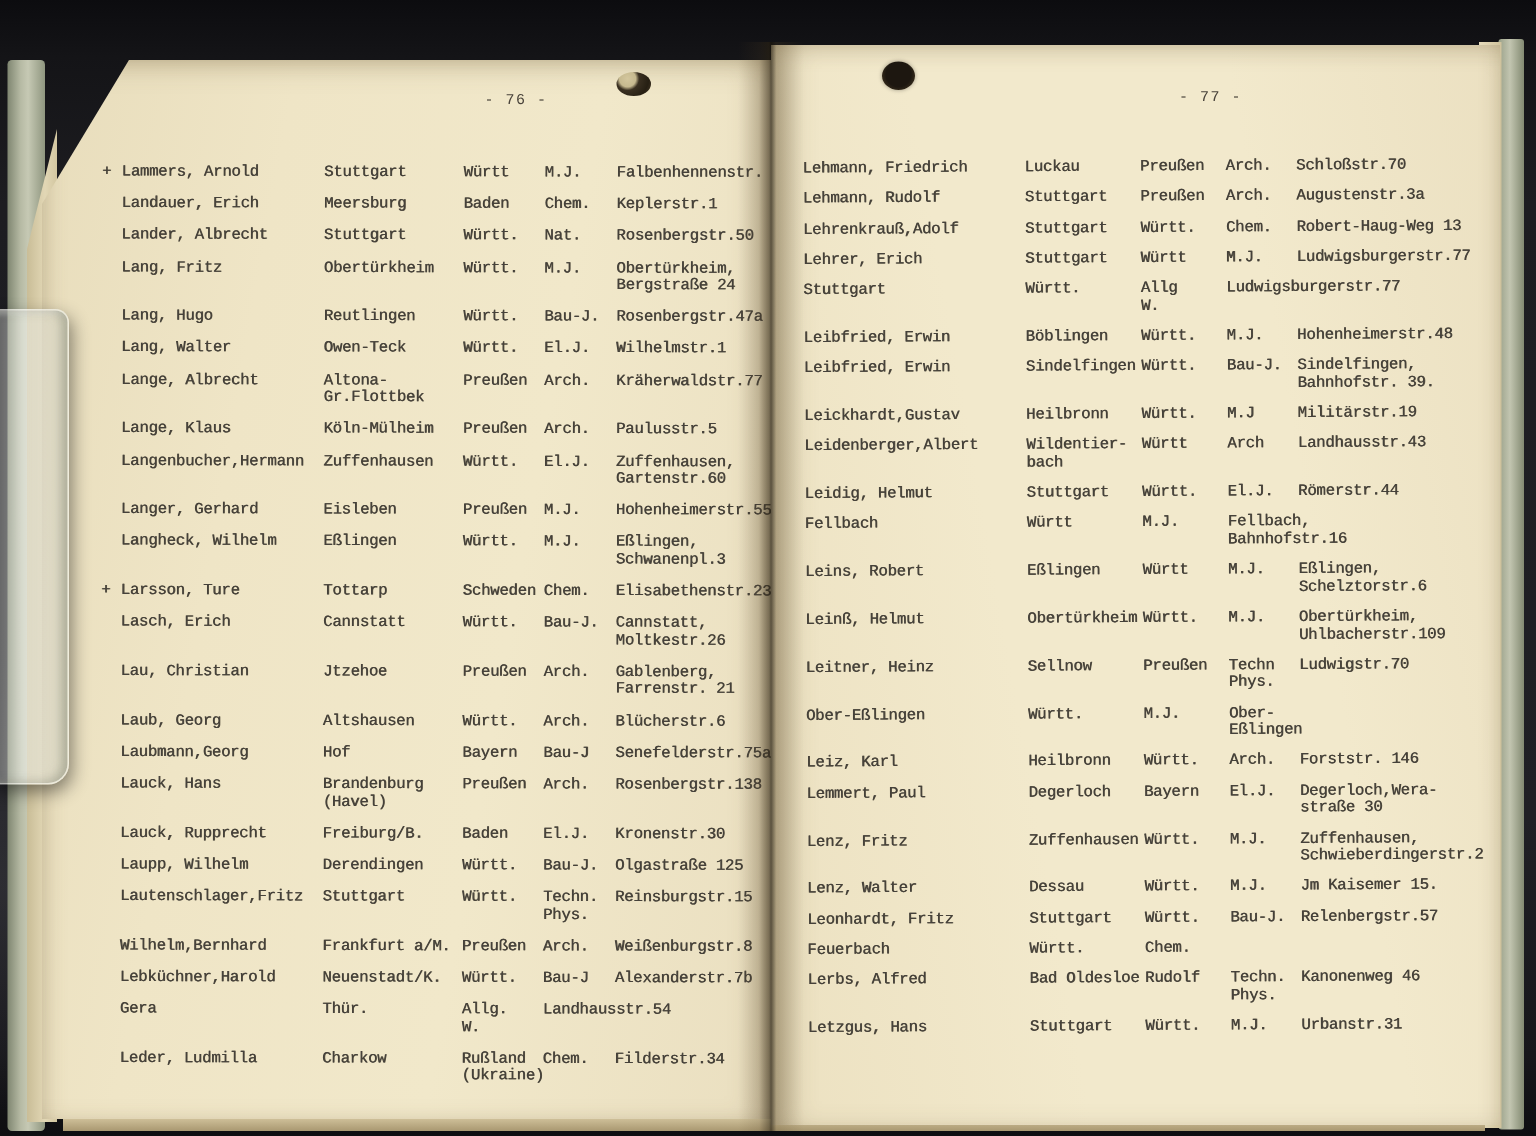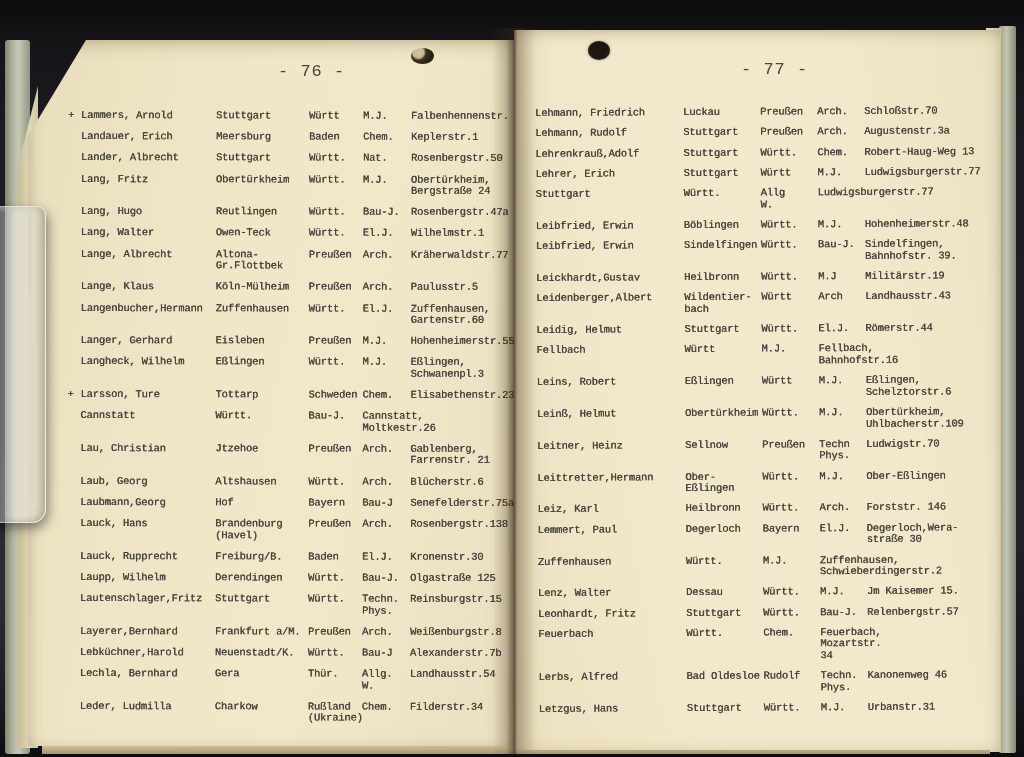--- a/index.html
+++ b/index.html
@@ -29,21 +29,21 @@
     background:linear-gradient(180deg,#dbcda6 0%,#a99871 100%);z-index:2;}
   
   .page{position:absolute;overflow:hidden;z-index:3;color:#45413a;}
   .page-left{left:28px;top:40px;width:486px;height:706px;
     background:linear-gradient(100deg,#e8ddbc 0%,#efe5c6 28%,#f1e8ca 62%,#eadfc0 100%);
     clip-path:polygon(0 96px,58px 0,100% 0,100% 100%,0 100%);
     box-shadow:inset -16px 0 20px -9px rgba(96,76,42,0.38), inset 0 14px 18px -10px rgba(110,90,50,0.25), inset 10px 0 14px -8px rgba(120,100,60,0.28);}
   .page-right{left:514px;top:30px;width:486px;height:720px;
     background:linear-gradient(80deg,#ece1c1 0%,#f2e9cc 35%,#f2e9cc 70%,#ebe0c1 100%);
     box-shadow:inset 18px 0 22px -10px rgba(96,76,42,0.42), inset 0 12px 16px -10px rgba(110,90,50,0.22), inset -10px 0 12px -8px rgba(120,100,60,0.25);}
-  .page-number{position:absolute;font-size:17px;letter-spacing:1px;color:#4a443b;}
+  .page-number{position:absolute;font-size:10px;letter-spacing:1px;color:#4a443b;margin-left:45px;}
   .page-left .page-number{left:250px;top:22px;}
   .page-right .page-number{left:227px;top:30px;}
   
   .hole{position:absolute;border-radius:50%;}
   .hole-left{left:383px;top:8px;width:23px;height:16px;
     background:radial-gradient(circle at 32% 28%, #d3c69d 0%, #c6b98f 28%, #3a3021 40%, #261f13 72%, #4a3d28 100%);}
   .hole-right{left:74px;top:11px;width:22px;height:19px;
     background:radial-gradient(circle at 50% 45%, #1d1710 0%, #1d1710 55%, #382d1c 78%, #6d5e3f 100%);
     box-shadow:0 0 3px rgba(0,0,0,0.35);}
   
@@ -175,20 +175,21 @@
         <div class="row u">
           <div class="cell c-marker">+</div>
           <div class="cell c-name">Larsson, Ture</div>
           <div class="cell c-city">Tottarp</div>
           <div class="cell c-state">Schweden</div>
           <div class="cell c-disc">Chem.</div>
           <div class="cell c-addr">Elisabethenstr.23</div>
         </div>
         <div class="row">
           <div class="cell c-marker"></div>
+          <div class="cell c-name">Lasch, Erich</div>
           <div class="cell c-city">Cannstatt</div>
           <div class="cell c-state">Württ.</div>
           <div class="cell c-disc">Bau-J.</div>
           <div class="cell c-addr">Cannstatt,
 Moltkestr.26</div>
         </div>
         <div class="row">
           <div class="cell c-marker"></div>
           <div class="cell c-name">Lau, Christian</div>
           <div class="cell c-city">Jtzehoe</div>
@@ -242,37 +243,36 @@
           <div class="cell c-marker"></div>
           <div class="cell c-name">Lautenschlager,Fritz</div>
           <div class="cell c-city">Stuttgart</div>
           <div class="cell c-state">Württ.</div>
           <div class="cell c-disc">Techn.
 Phys.</div>
           <div class="cell c-addr">Reinsburgstr.15</div>
         </div>
         <div class="row">
           <div class="cell c-marker"></div>
-          <div class="cell c-name">Layerer,Bernhard</div>
+          <div class="cell c-name">Wilhelm,Bernhard</div>
           <div class="cell c-city">Frankfurt a/M.</div>
           <div class="cell c-state">Preußen</div>
           <div class="cell c-disc">Arch.</div>
           <div class="cell c-addr">Weißenburgstr.8</div>
         </div>
         <div class="row">
           <div class="cell c-marker"></div>
           <div class="cell c-name">Lebküchner,Harold</div>
           <div class="cell c-city">Neuenstadt/K.</div>
           <div class="cell c-state">Württ.</div>
           <div class="cell c-disc">Bau-J</div>
           <div class="cell c-addr">Alexanderstr.7b</div>
         </div>
         <div class="row">
           <div class="cell c-marker"></div>
-          <div class="cell c-name">Lechla, Bernhard</div>
           <div class="cell c-city">Gera</div>
           <div class="cell c-state">Thür.</div>
           <div class="cell c-disc">Allg.
 W.</div>
           <div class="cell c-addr">Landhausstr.54</div>
         </div>
         <div class="row">
           <div class="cell c-marker"></div>
           <div class="cell c-name">Leder, Ludmilla</div>
           <div class="cell c-city">Charkow</div>
@@ -400,21 +400,20 @@
           <div class="cell c-marker"></div>
           <div class="cell c-name">Leitner, Heinz</div>
           <div class="cell c-city">Sellnow</div>
           <div class="cell c-state">Preußen</div>
           <div class="cell c-disc">Techn
 Phys.</div>
           <div class="cell c-addr">Ludwigstr.70</div>
         </div>
         <div class="row">
           <div class="cell c-marker"></div>
-          <div class="cell c-name">Leittretter,Hermann</div>
           <div class="cell c-city">Ober-Eßlingen</div>
           <div class="cell c-state">Württ.</div>
           <div class="cell c-disc">M.J.</div>
           <div class="cell c-addr">Ober-Eßlingen</div>
         </div>
         <div class="row">
           <div class="cell c-marker"></div>
           <div class="cell c-name">Leiz, Karl</div>
           <div class="cell c-city">Heilbronn</div>
           <div class="cell c-state">Württ.</div>
@@ -425,20 +424,21 @@
           <div class="cell c-marker"></div>
           <div class="cell c-name">Lemmert, Paul</div>
           <div class="cell c-city">Degerloch</div>
           <div class="cell c-state">Bayern</div>
           <div class="cell c-disc">El.J.</div>
           <div class="cell c-addr">Degerloch,Wera-
 straße 30</div>
         </div>
         <div class="row">
           <div class="cell c-marker"></div>
+          <div class="cell c-name">Lenz, Fritz</div>
           <div class="cell c-city">Zuffenhausen</div>
           <div class="cell c-state">Württ.</div>
           <div class="cell c-disc">M.J.</div>
           <div class="cell c-addr">Zuffenhausen,
 Schwieberdingerstr.2</div>
         </div>
         <div class="row">
           <div class="cell c-marker"></div>
           <div class="cell c-name">Lenz, Walter</div>
           <div class="cell c-city">Dessau</div>
@@ -452,22 +452,20 @@
           <div class="cell c-city">Stuttgart</div>
           <div class="cell c-state">Württ.</div>
           <div class="cell c-disc">Bau-J.</div>
           <div class="cell c-addr">Relenbergstr.57</div>
         </div>
         <div class="row">
           <div class="cell c-marker"></div>
           <div class="cell c-city">Feuerbach</div>
           <div class="cell c-state">Württ.</div>
           <div class="cell c-disc">Chem.</div>
-          <div class="cell c-addr">Feuerbach,
-Mozartstr. 34</div>
         </div>
         <div class="row">
           <div class="cell c-marker"></div>
           <div class="cell c-name">Lerbs, Alfred</div>
           <div class="cell c-city">Bad Oldesloe</div>
           <div class="cell c-state">Rudolf</div>
           <div class="cell c-disc">Techn.
 Phys.</div>
           <div class="cell c-addr">Kanonenweg 46</div>
         </div>

